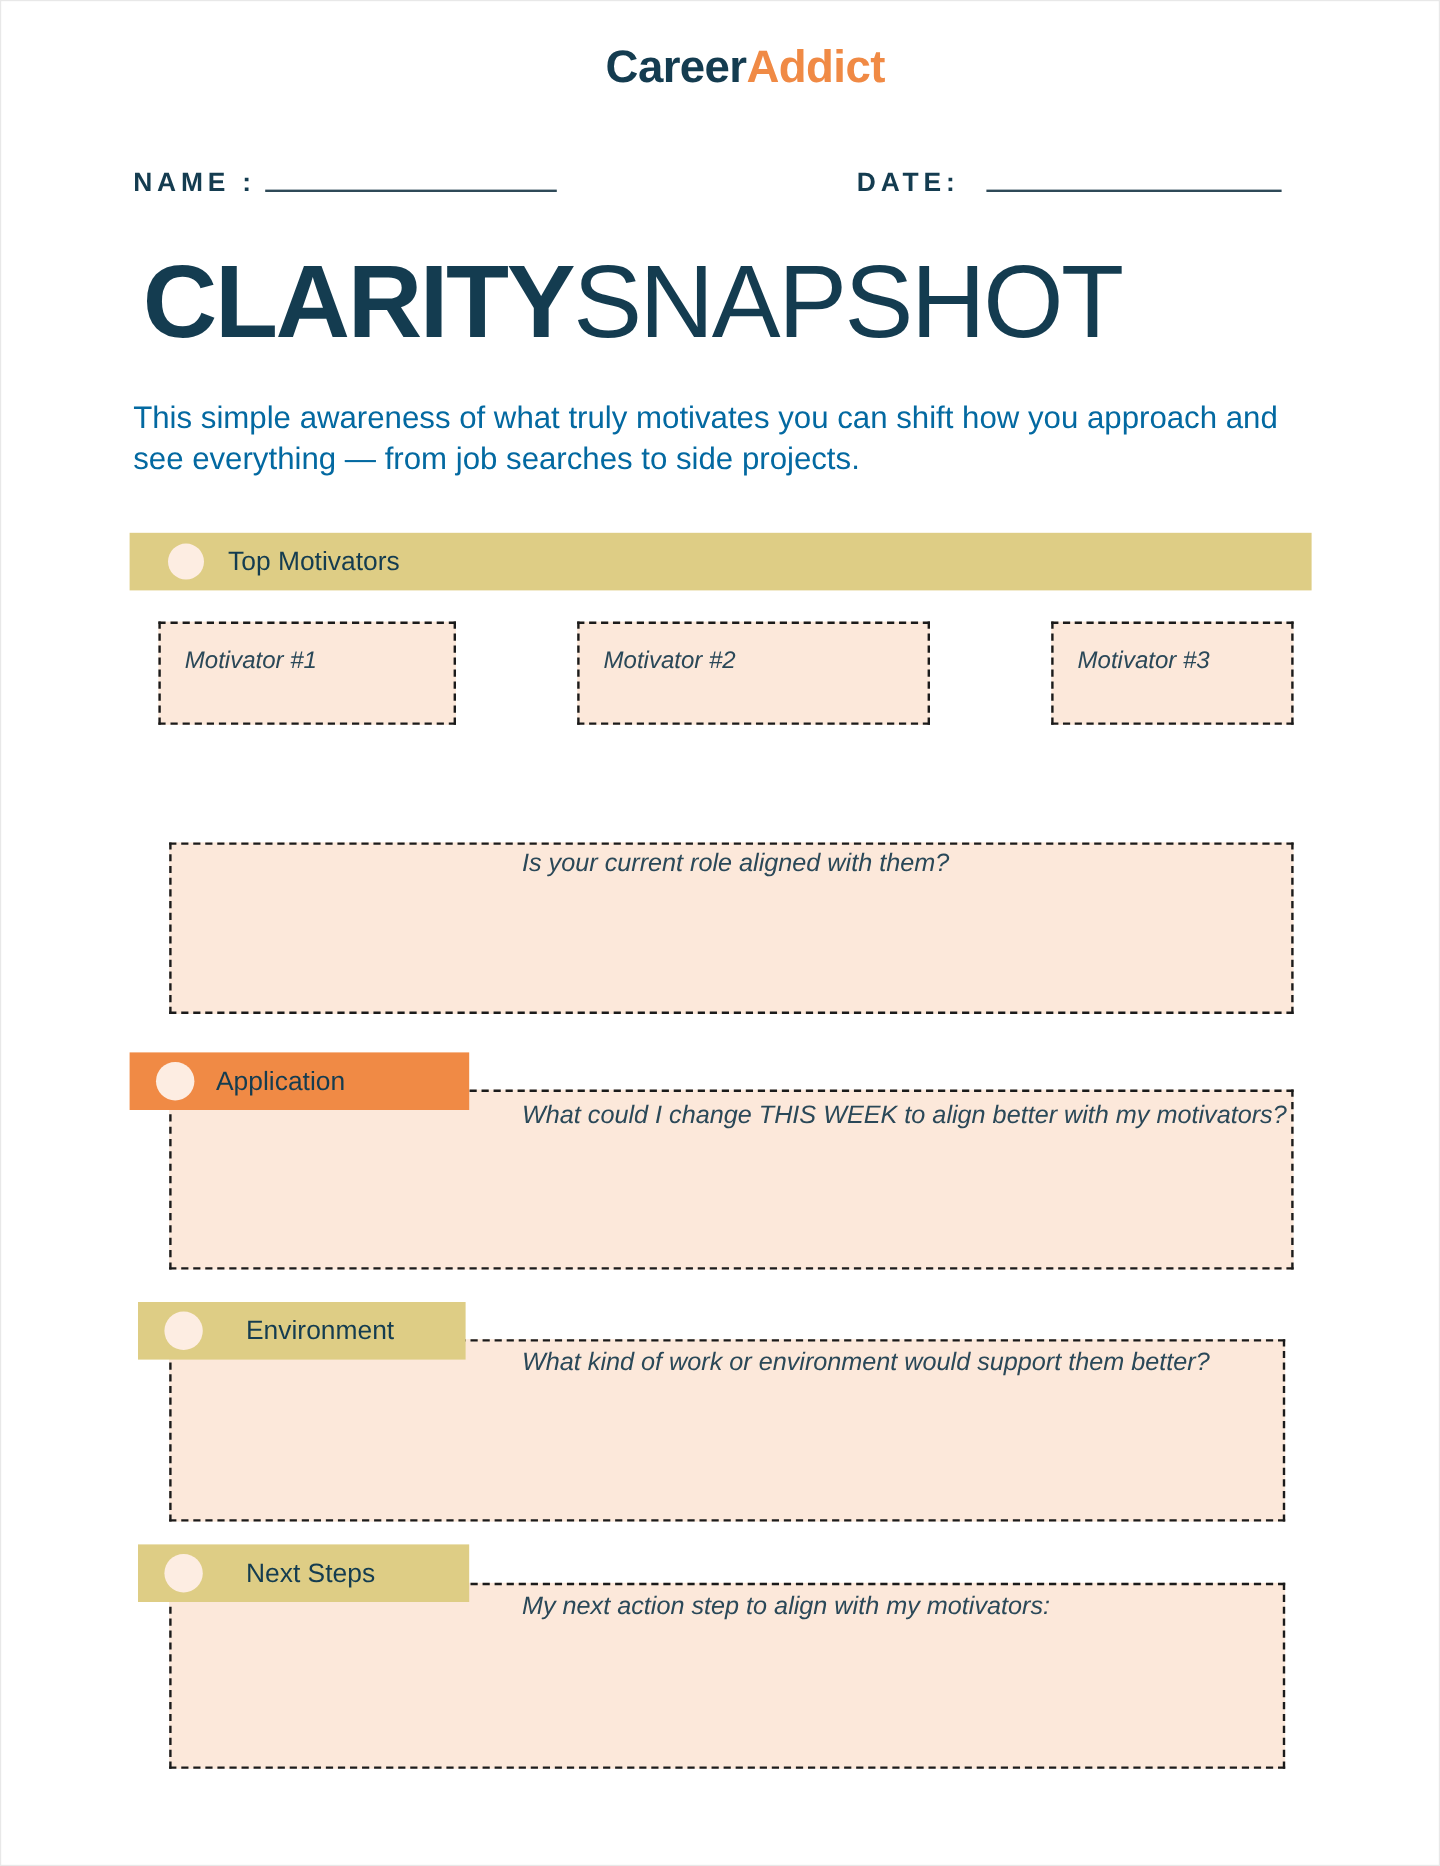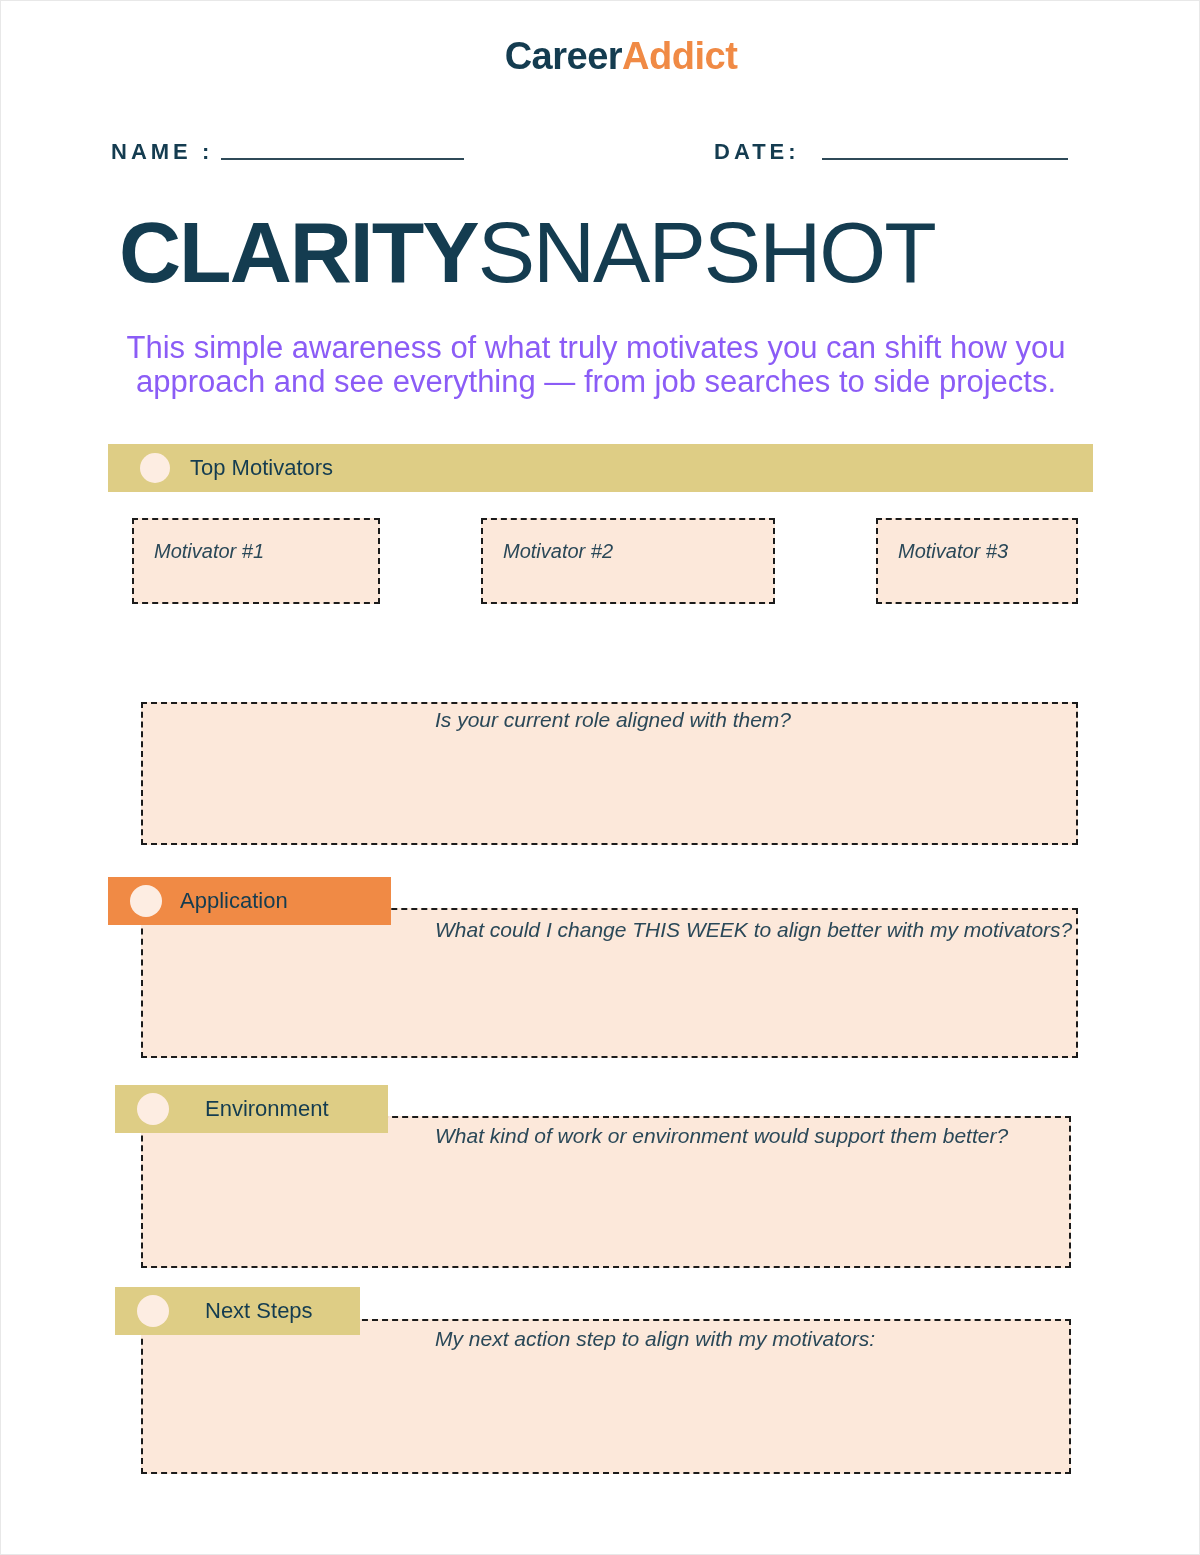--- a/index.html
+++ b/index.html
@@ -86,24 +86,23 @@
   }
   .title .t-bold  { font-weight: bold; }
   .title .t-light { font-weight: normal; }
 
   
   .subtitle {
     position: absolute;
     top: 330px;
     left: 110px;
     width: 970px;
-    color: #8b5cf6;
-    font-size: 31px;
+    color: #0369a1;
+    font-size: 26px;
     line-height: 34px;
-    text-align: center;
   }
 
   
   .pill-circle {
     width: 32px;
     height: 32px;
     border-radius: 50%;
     background: #FDEDE2;
     flex: 0 0 auto;
   }
@@ -203,21 +202,21 @@
 
   
   .sec-environment { top: 1084px; left: 0; width: 1200px; height: 184px; }
   .sec-environment .section-body   { left: 140px; top: 31px; width: 930px; height: 152px; }
   .sec-environment .section-tab    { left: 114px; top: 0; width: 273px; }
   .sec-environment .section-prompt { left: 434px; top: 37px; }
 
   
   .sec-nextsteps { top: 1286px; left: 0; width: 1200px; height: 187px; }
   .sec-nextsteps .section-body   { left: 140px; top: 32px; width: 930px; height: 155px; }
-  .sec-nextsteps .section-tab    { left: 114px; top: 0; width: 245px; }
+  .sec-nextsteps .section-tab    { left: 114px; top: 0; width: 276px; }
   .sec-nextsteps .section-prompt { left: 434px; top: 38px; }
 </style>
 </head>
 <body>
 
 <div class="page">
 
   <div class="brand">
     <span class="brand-a">Career</span><span class="brand-b">Addict</span>
   </div>

